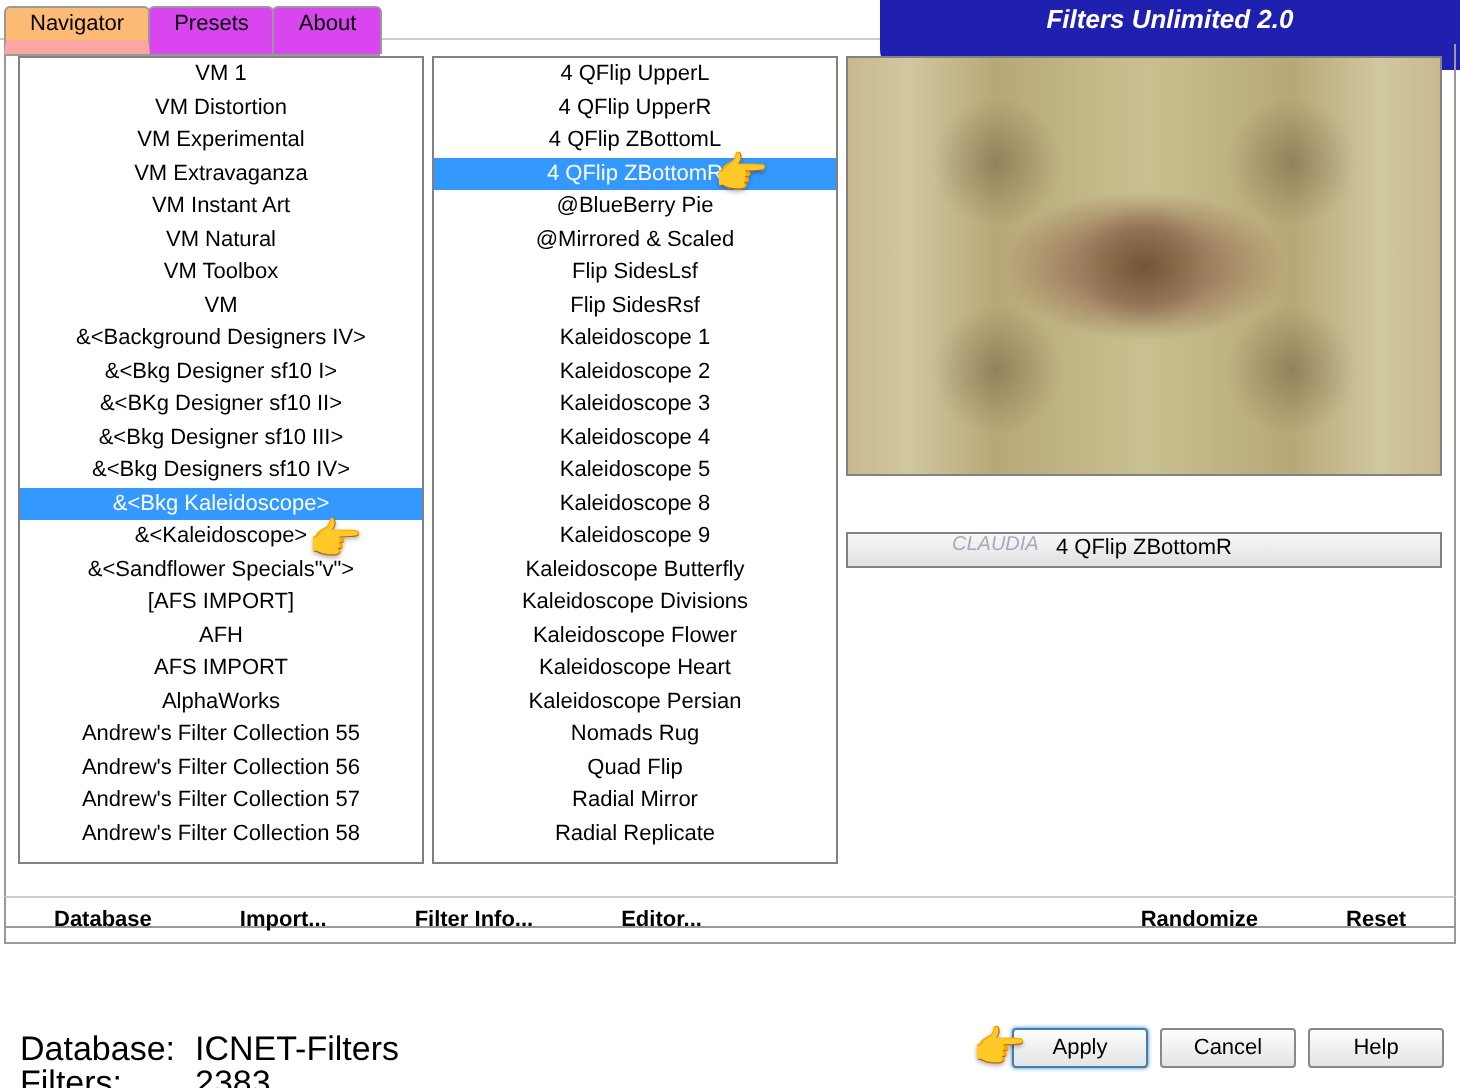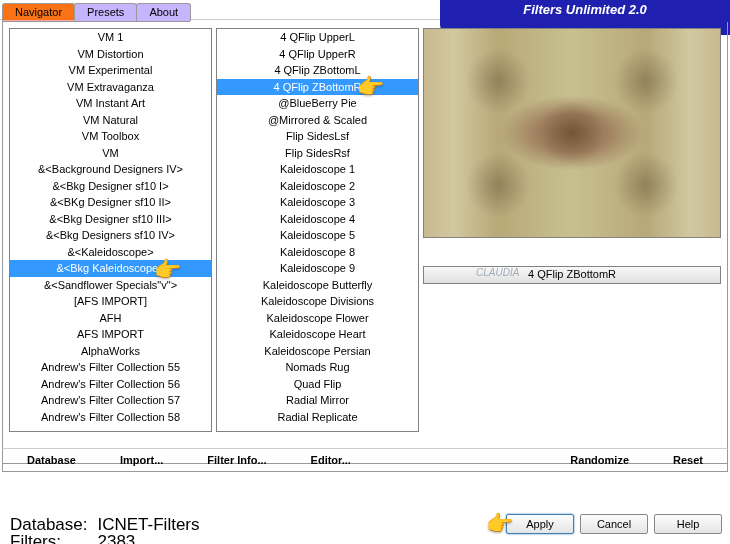--- a/index.html
+++ b/index.html
@@ -1,21 +1,21 @@
 <!DOCTYPE html>
 <html><head>
 <meta charset="utf-8">
 <style>
 * { box-sizing: border-box; margin: 0; padding: 0; font-family: 'Segoe UI', Tahoma, Arial, sans-serif; }
 body { background: #fff; width: 730px; height: 544px; overflow: hidden; font-size: 11px; }
 .header-bar { height: 20px; position: relative; border-bottom: 1px solid #ccc; }
 .header-blue { position: absolute; right: 0; top: 0; width: 290px; height: 35px; background: #2020b0; border-radius: 0 0 0 10px; color: #fff; font-style: italic; font-weight: bold; font-size: 13px; text-align: center; line-height: 19px; }
 .tabs-row { display: flex; border-bottom: 1px solid #999; position: absolute; top: 3px; left: 2px; }
-.tab { padding: 2px 12px; border: 1px solid #999; border-bottom: none; background: #c4b5fd; font-size: 11px; border-radius: 3px 3px 0 0; margin-right: -1px; cursor: pointer; }
-.tab.active { background: #f97316; border-bottom: 1px solid #fca5a5; position: relative; z-index: 2; }
+.tab { padding: 2px 12px; border: 1px solid #999; border-bottom: none; background: #d946ef; font-size: 11px; border-radius: 3px 3px 0 0; margin-right: -1px; cursor: pointer; }
+.tab.active { background: #fdba74; border-bottom: 7px solid #fca5a5; position: relative; z-index: 2; }
 .main-area { display: flex; position: absolute; top: 22px; left: 2px; right: 2px; height: 442px; border: 1px solid #999; border-top: none; padding: 6px; gap: 4px; }
 .list-box { border: 1px solid #828282; background: #fff; overflow-y: scroll; overflow-x: hidden; position: relative; }
 .list-box::-webkit-scrollbar { width: 16px; }
 .list-box::-webkit-scrollbar-track { background: #f0f0f0; }
 .list-box::-webkit-scrollbar-thumb { background: #c0c0c0; border: 1px solid #a0a0a0; }
 .list-box::-webkit-scrollbar-button { background: #e8e8e8; border: 1px solid #a0a0a0; height: 16px; }
 .left-list { width: 203px; height: 404px; }
 .mid-list { width: 203px; height: 404px; }
 .list-item { padding: 1px 5px; font-size: 11px; white-space: nowrap; cursor: pointer; color: #000; line-height: 14.5px; text-align: center; }
 .list-item.selected { background: #3399ff; color: #fff; }
@@ -68,22 +68,22 @@
       <div class="list-item">VM Extravaganza</div>
       <div class="list-item">VM Instant Art</div>
       <div class="list-item">VM Natural</div>
       <div class="list-item">VM Toolbox</div>
       <div class="list-item">VM</div>
       <div class="list-item">&amp;&lt;Background Designers IV&gt;</div>
       <div class="list-item">&amp;&lt;Bkg Designer sf10 I&gt;</div>
       <div class="list-item">&amp;&lt;BKg Designer sf10 II&gt;</div>
       <div class="list-item">&amp;&lt;Bkg Designer sf10 III&gt;</div>
       <div class="list-item">&amp;&lt;Bkg Designers sf10 IV&gt;</div>
+      <div class="list-item selected">&amp;&lt;Bkg Kaleidoscope&gt;</div>
       <div class="list-item">&amp;&lt;Kaleidoscope&gt;</div>
-      <div class="list-item selected">&amp;&lt;Bkg Kaleidoscope&gt;</div>
       <div class="list-item">&amp;&lt;Sandflower Specials"v"&gt;</div>
       <div class="list-item">[AFS IMPORT]</div>
       <div class="list-item">AFH</div>
       <div class="list-item">AFS IMPORT</div>
       <div class="list-item">AlphaWorks</div>
       <div class="list-item">Andrew's Filter Collection 55</div>
       <div class="list-item">Andrew's Filter Collection 56</div>
       <div class="list-item">Andrew's Filter Collection 57</div>
       <div class="list-item">Andrew's Filter Collection 58</div>
     </div>

